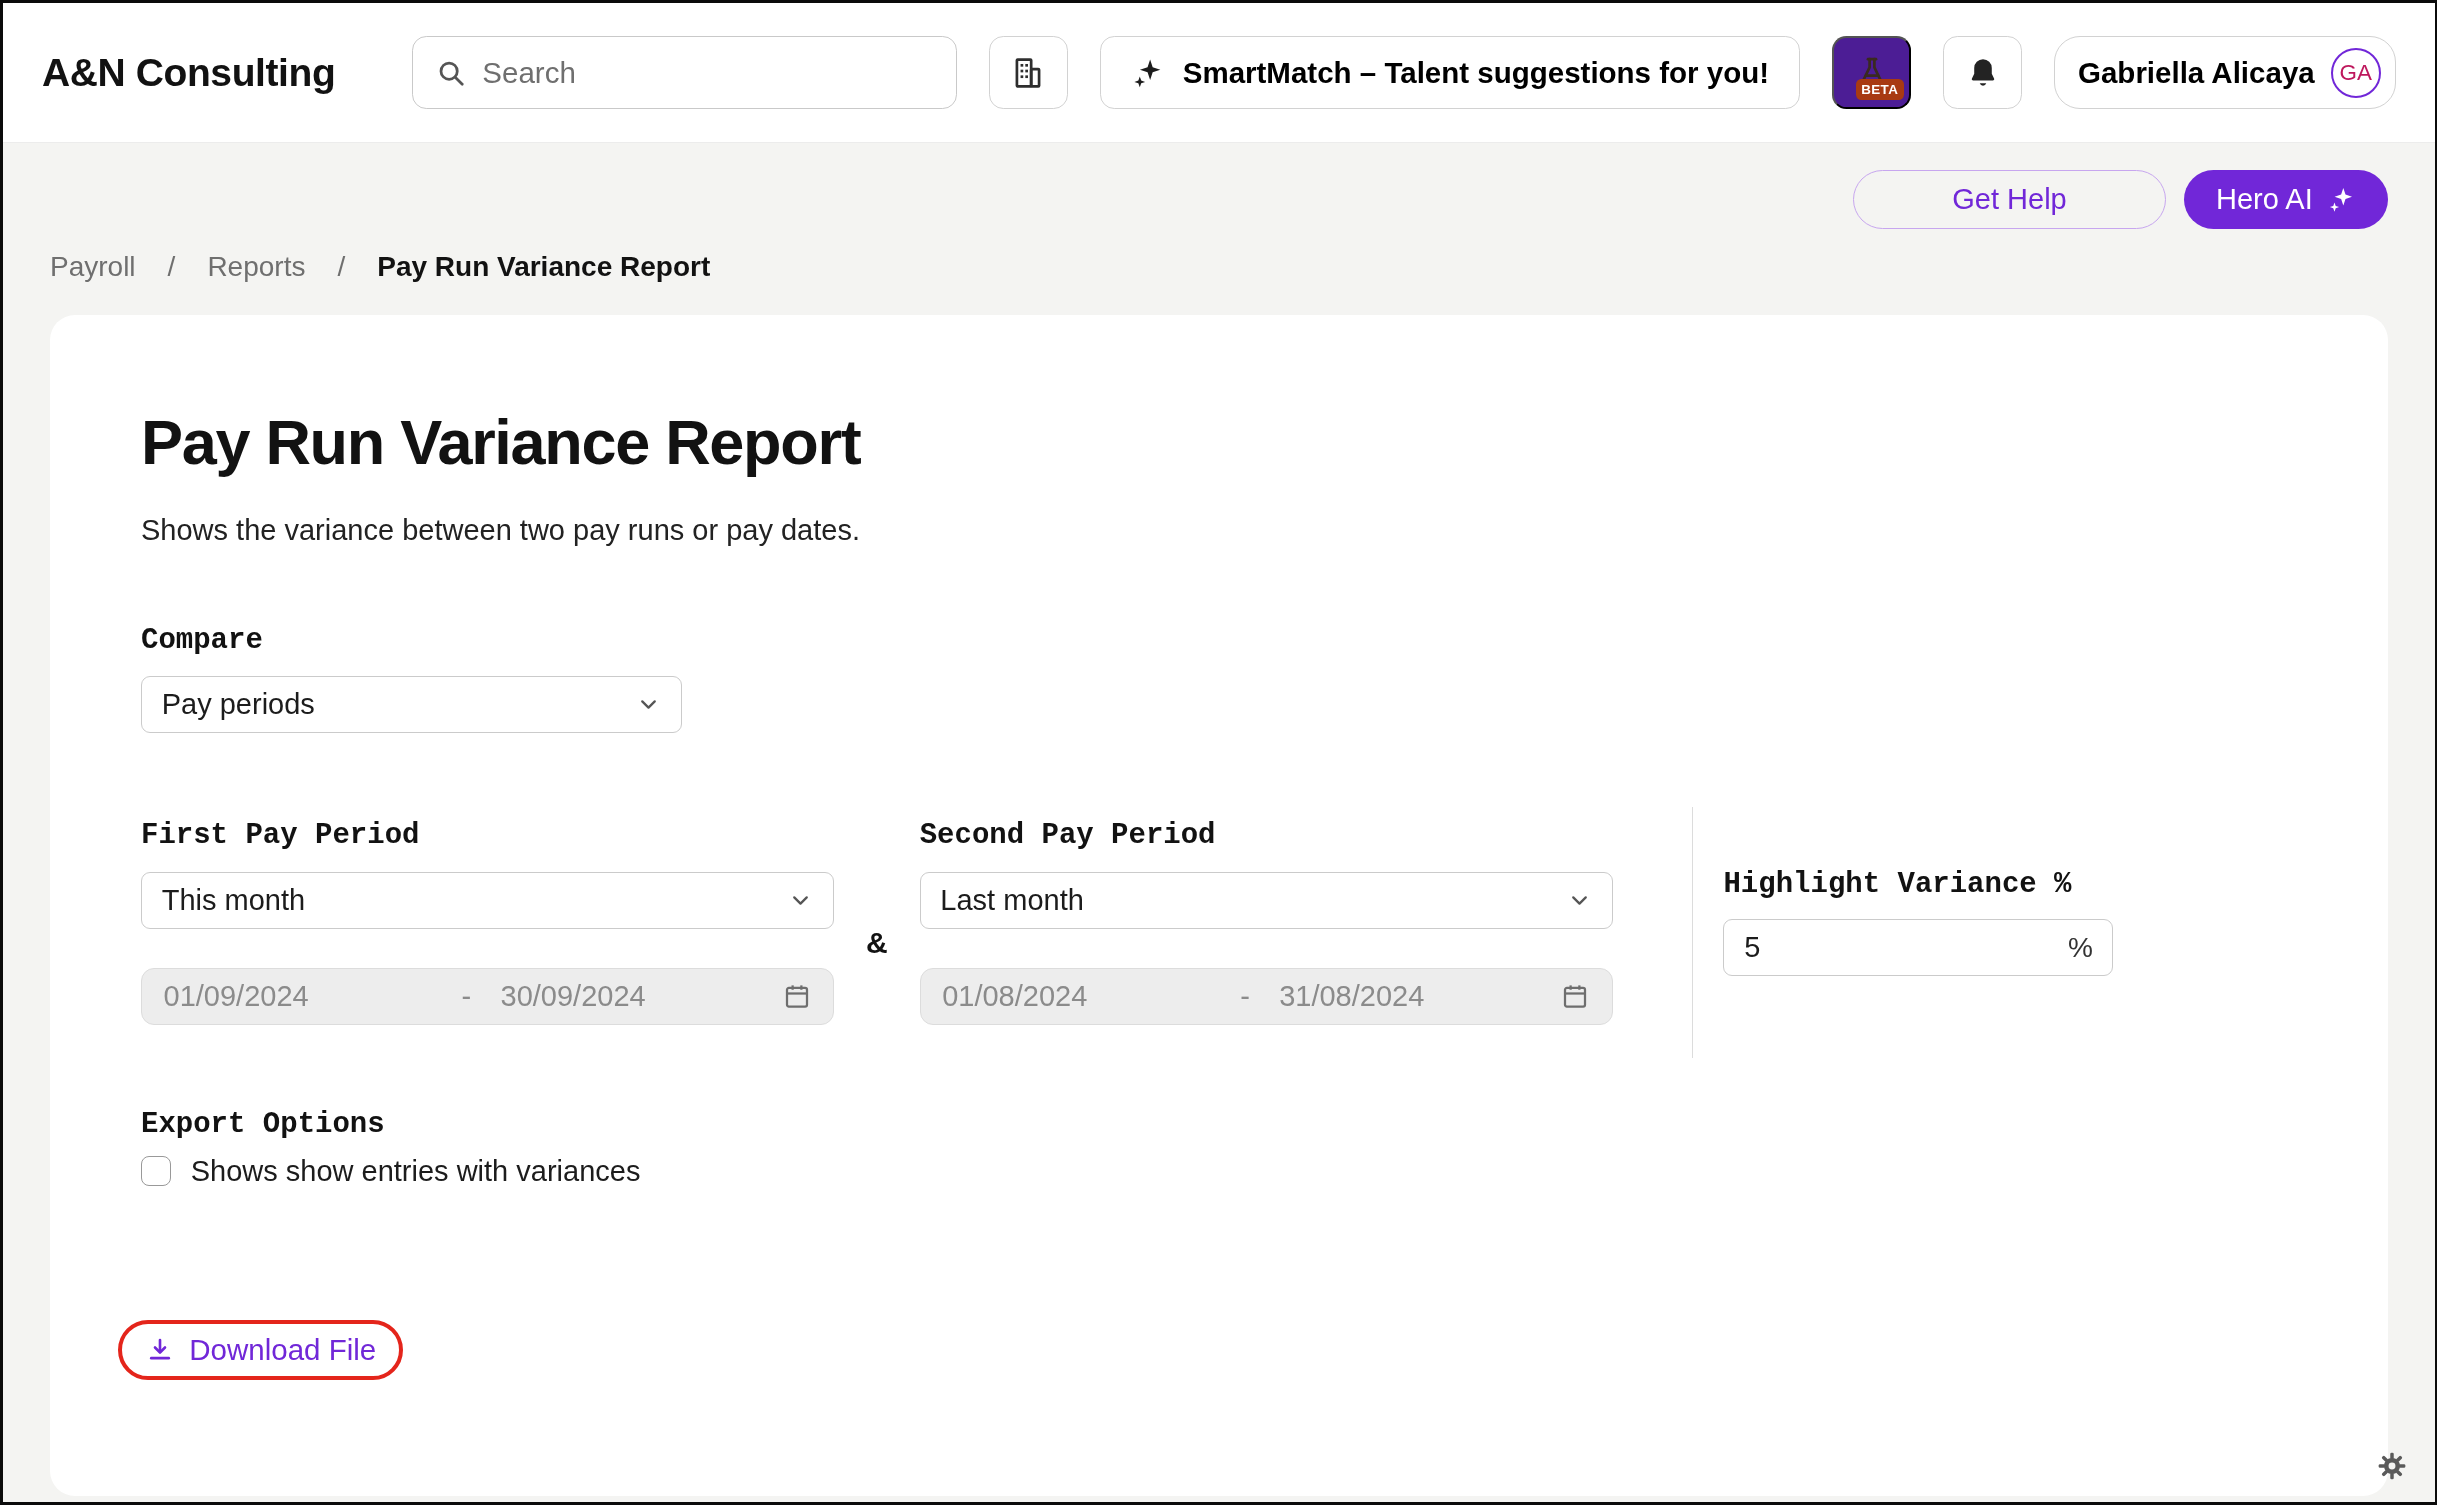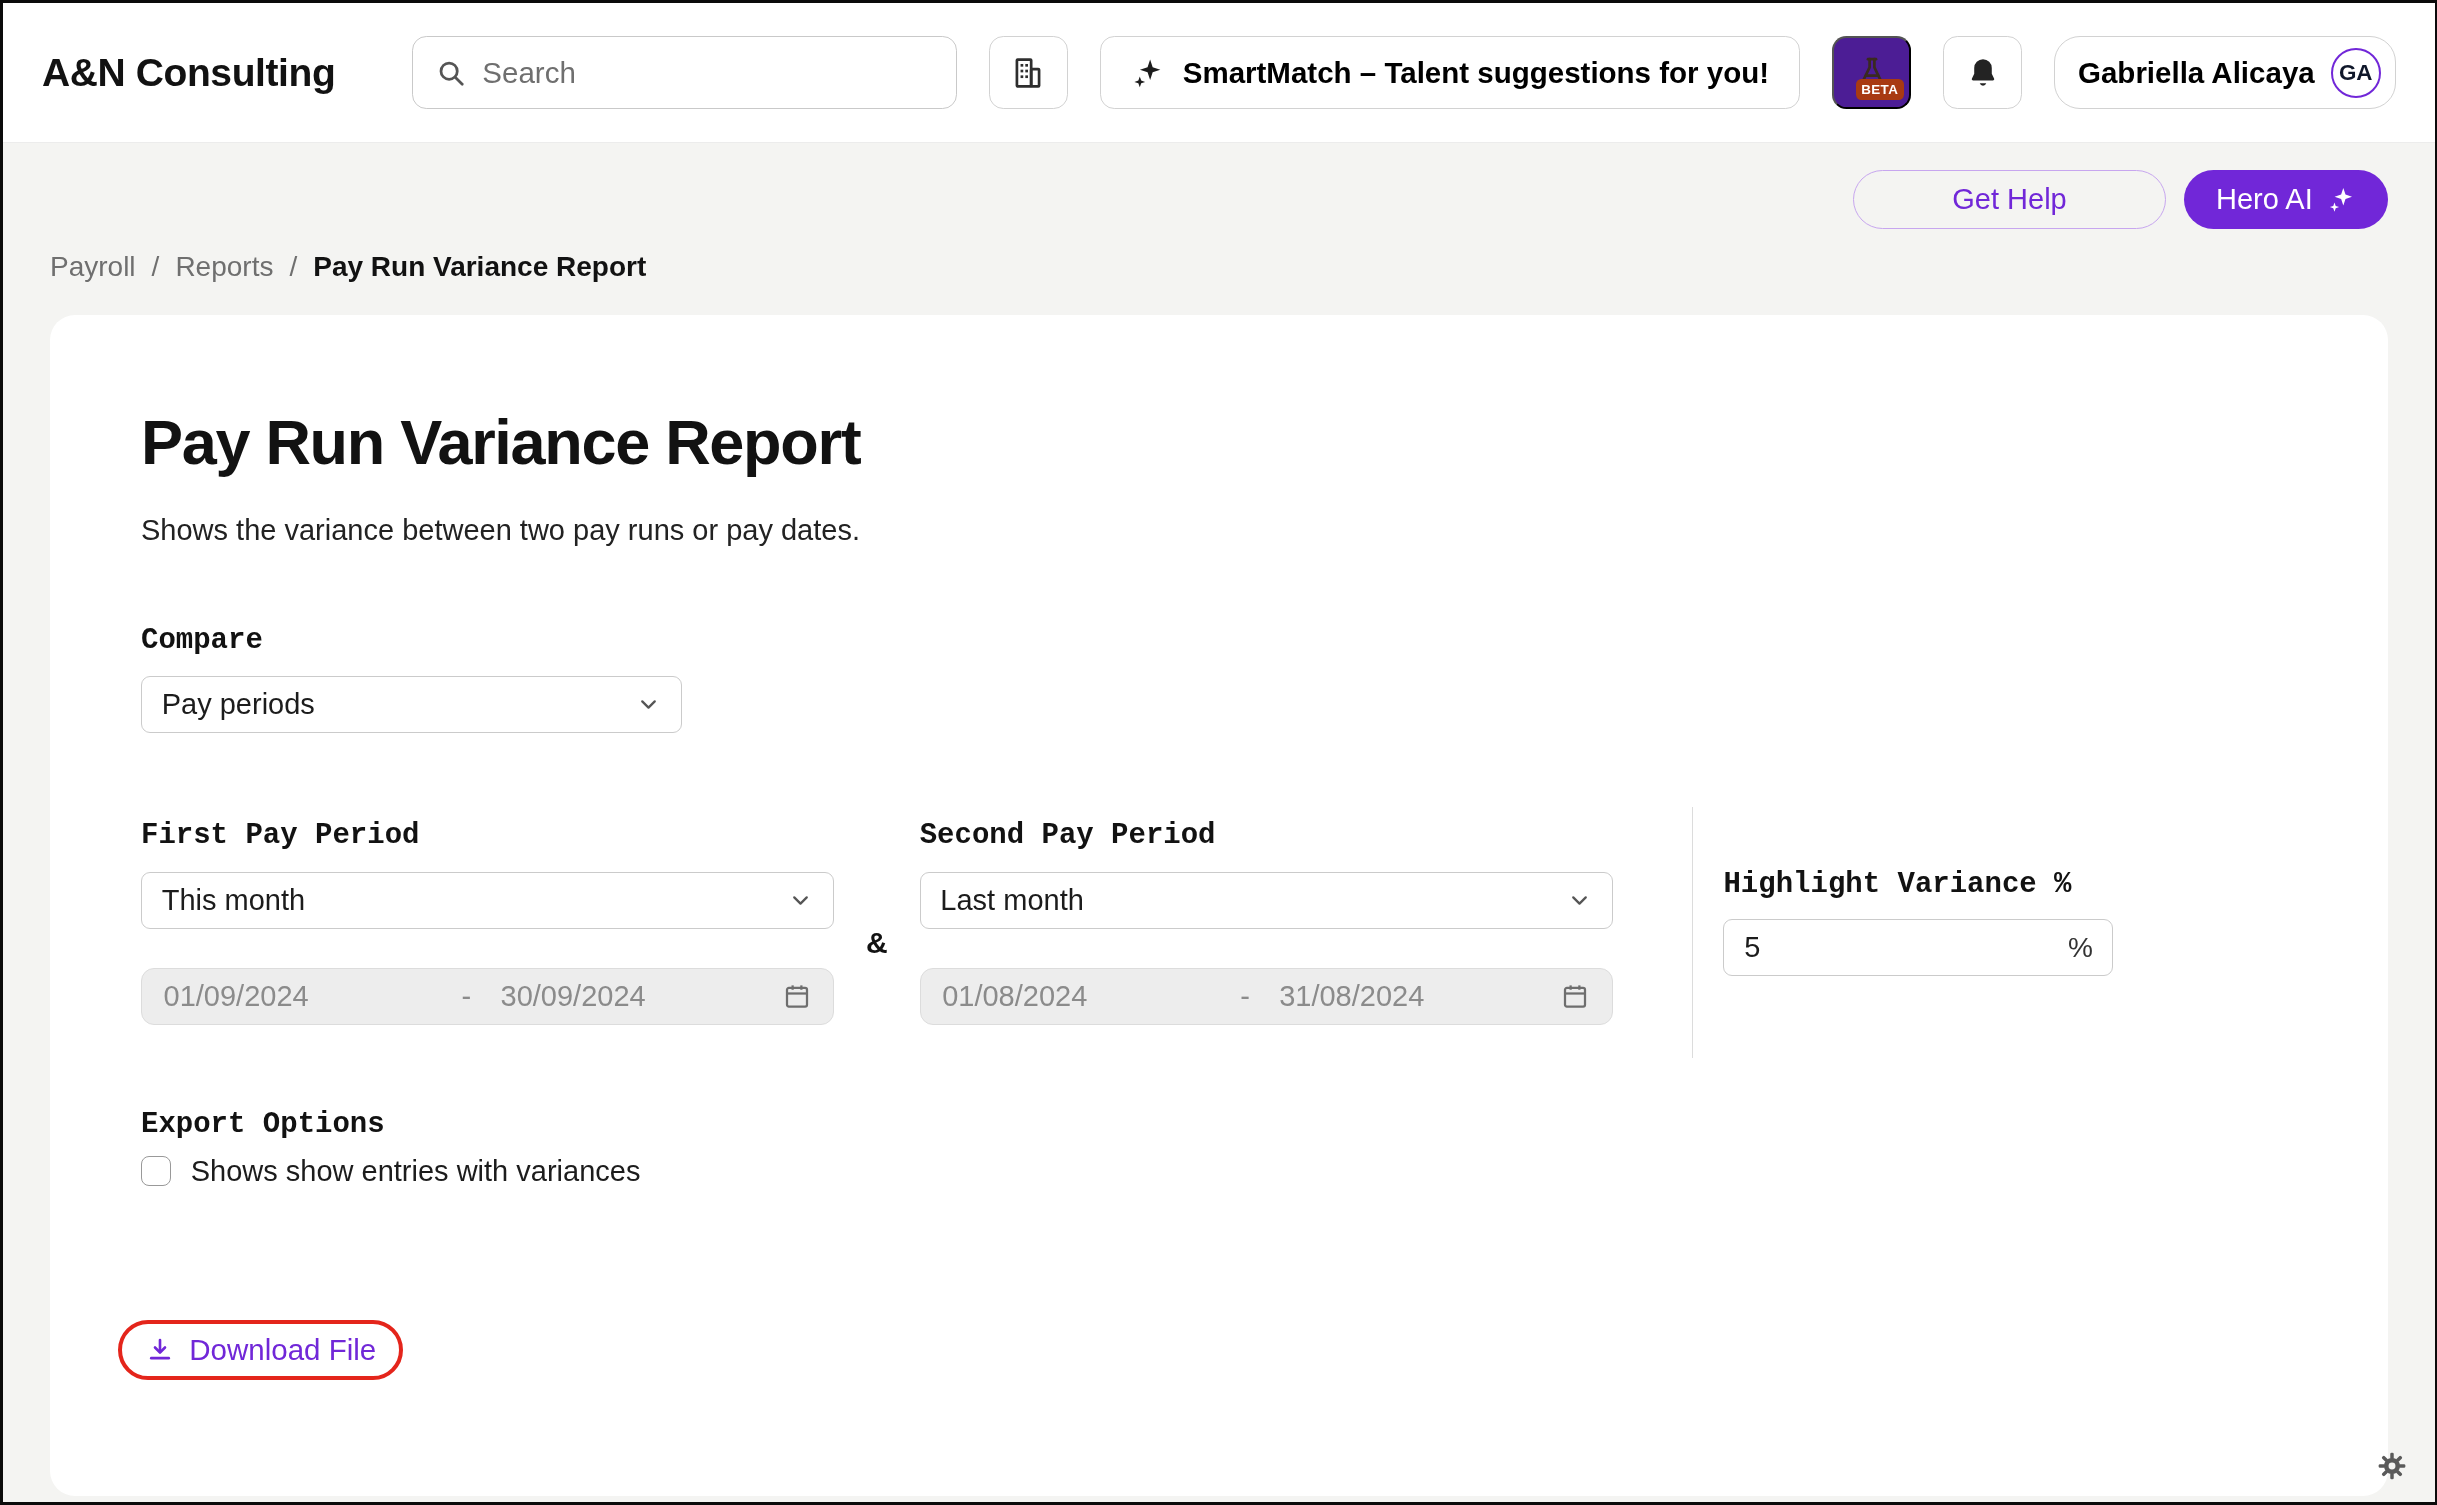--- a/index.html
+++ b/index.html
@@ -53,23 +53,23 @@
     background:#a83a12; color:#fff; font-size:13.4px; font-weight:700;
     padding:2.7px 5.4px; border-radius:5.4px; letter-spacing:0.4px;
   }
   .user-pill {
     height:73px; border:1.8px solid #d2d2d2; border-radius:26px; background:#fff;
     display:flex; align-items:center; gap:16px; padding:0 14.3px 0 23px;
     font-size:29.5px; font-weight:700; white-space:nowrap; cursor:pointer;
   }
   .avatar {
     width:50px; height:50px; border-radius:50%;
-    border:2.7px solid #7127d8; color:#0f172a; background:#fff;
+    border:2.7px solid #7127d8; color:#be185d; background:#fff;
     display:flex; align-items:center; justify-content:center;
-    font-size:22.4px; font-weight:700;
+    font-size:22.4px; font-weight:400;
   }
 
   
   .subheader {
     display:flex; justify-content:flex-end; gap:18px;
     padding:27px 47px 0;
   }
   .get-help-btn {
     width:313px; height:59px; border:1.8px solid #c7a6ef; border-radius:36px;
     background:transparent; color:#7127d8; font-size:29px;
@@ -77,21 +77,21 @@
     font-family:Liberation Sans, sans-serif;
   }
   .hero-ai-btn {
     width:204px; height:59px; border:none; border-radius:36px;
     background:#7127d8; color:#fff; font-size:29px;
     display:flex; align-items:center; justify-content:center; gap:14.3px; cursor:pointer;
     font-family:"Liberation Sans", sans-serif;
   }
 
   .breadcrumb {
-    display:flex; align-items:center; gap:16px;
+    display:flex; align-items:center; gap:32px;
     padding:21.5px 47px 0; font-size:28px;
   }
   .crumb { color:#6f6f6f; cursor:pointer; }
   .crumb-sep { color:#6f6f6f; }
   .crumb-current { color:#121212; font-weight:700; }
 
   
   .card {
     margin:32px 47px 0;
     height:1181px;

